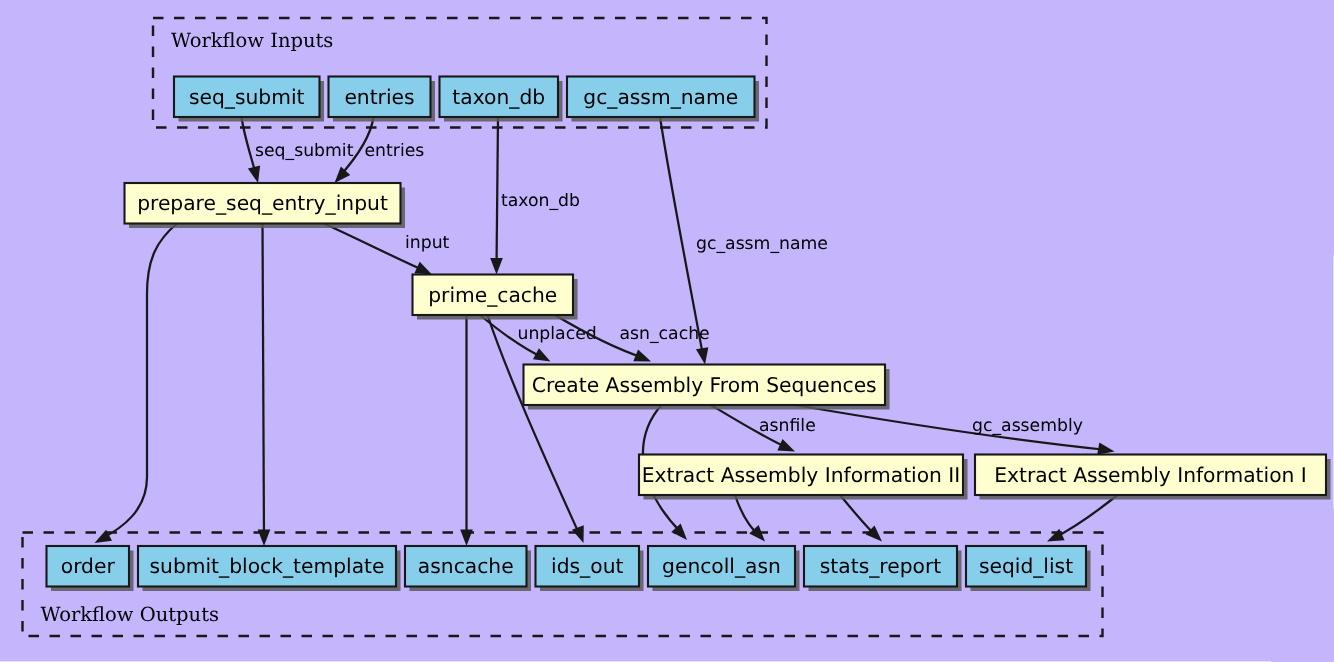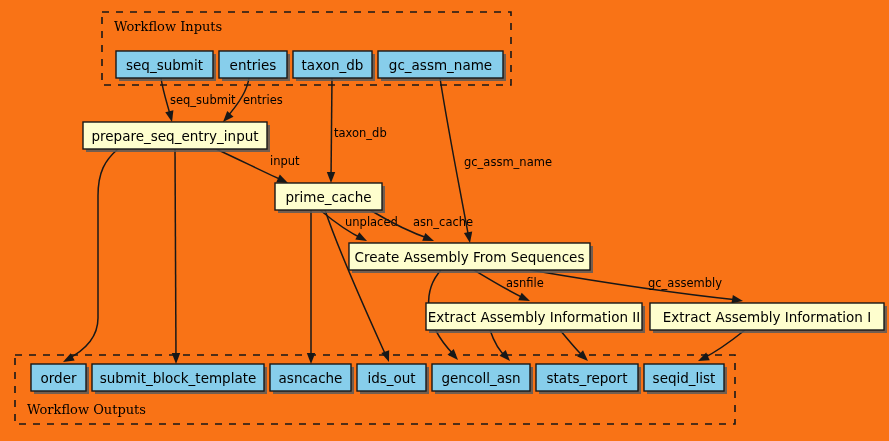--- a/index.html
+++ b/index.html
@@ -4,21 +4,21 @@
 <style>
   html, body {
     margin: 0;
     padding: 0;
     background: #ffffff;
   }
   #canvas {
     position: relative;
     width: 889px;
     height: 441px;
-    background: #f97316;
+    background: #c4b5fd;
     font-family: "DejaVu Sans", sans-serif;
     overflow: hidden;
   }
   svg#diagram {
     position: absolute;
     top: 0;
     left: 0;
     width: 889px;
     height: 441px;
     display: block;

